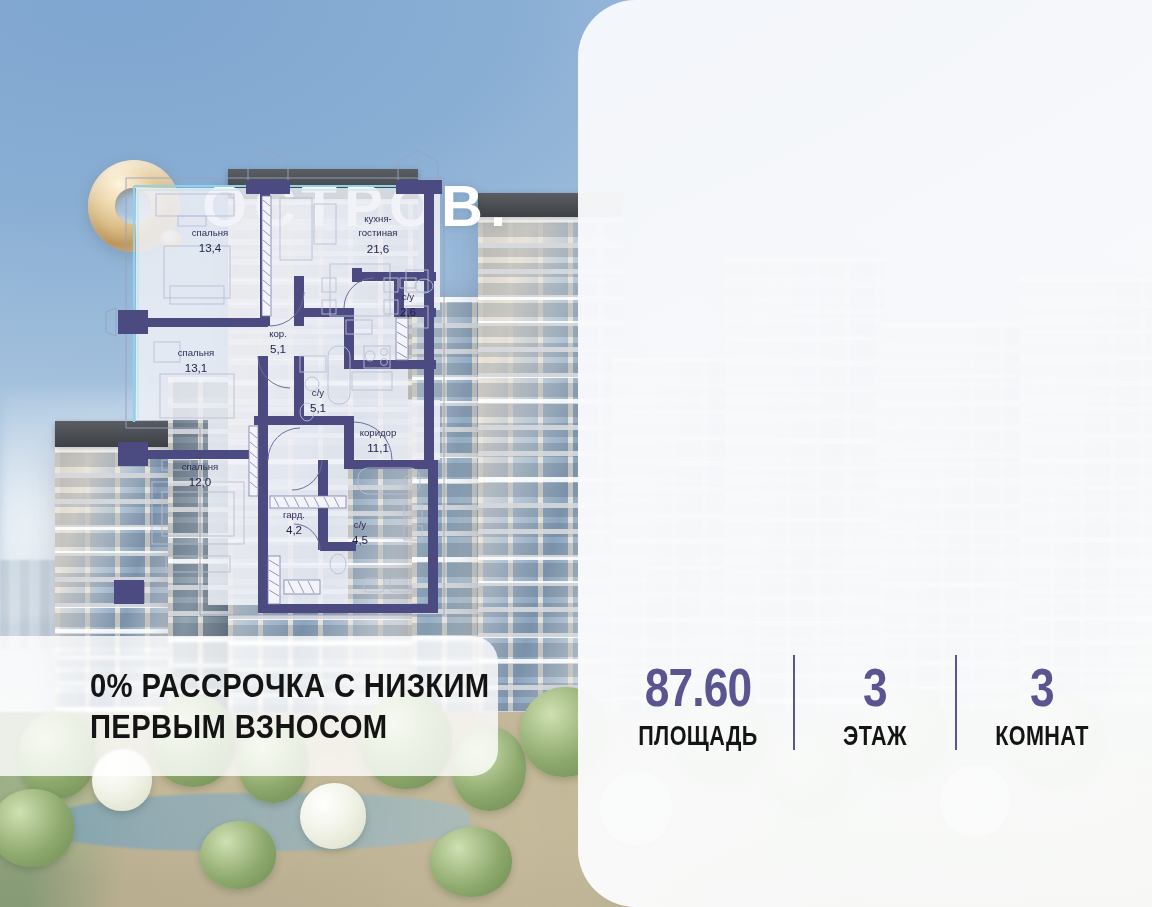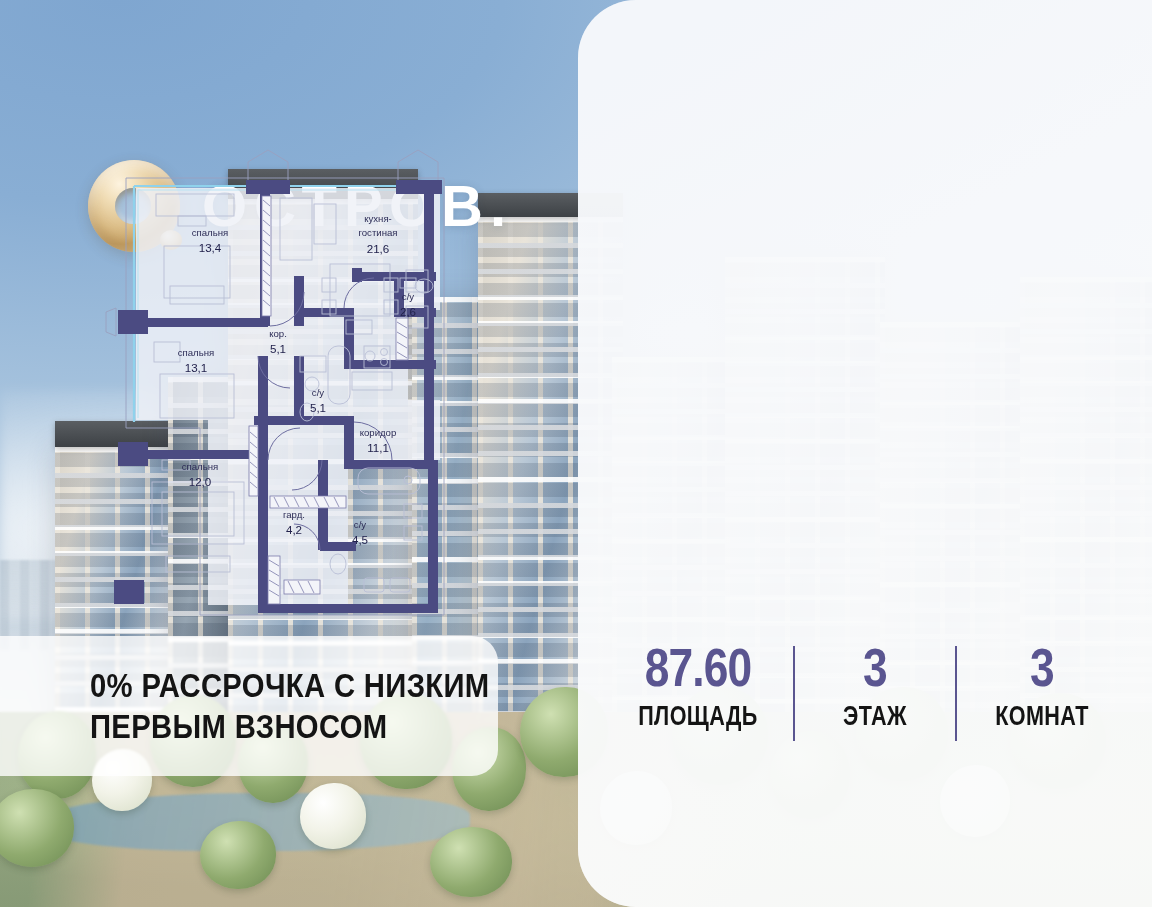--- a/index.html
+++ b/index.html
@@ -156,21 +156,21 @@
 
   
   .plan { position:absolute; left:108px; top:160px; width:360px; height:460px; }
   .plan svg { width:100%; height:100%; overflow:visible; }
   .rm-name { font-family:"Liberation Sans", sans-serif; font-size:9.6px; fill:#2c2c56; text-anchor:middle; }
   .rm-area { font-family:"Liberation Sans", sans-serif; font-size:11.6px; fill:#22224c; text-anchor:middle; }
 
   
   .stats {
     position:absolute; left:578px; top:640px; width:574px; height:110px;
-    display:flex; align-items:flex-start; justify-content:center;
+    display:flex; align-items:flex-end; justify-content:center;
   }
   .stat { flex:0 0 auto; text-align:center; padding:0 6px; }
   .stat.area  { width:190px; }
   .stat.floor { width:160px; }
   .stat.rooms { width:170px; }
   .stat-value {
     font-family:"Liberation Sans Narrow","Liberation Sans", sans-serif;
     font-size:54px; font-weight:700; color:#5a5590; line-height:1;
     transform:scaleX(.82); transform-origin:center;
     letter-spacing:-1px;

